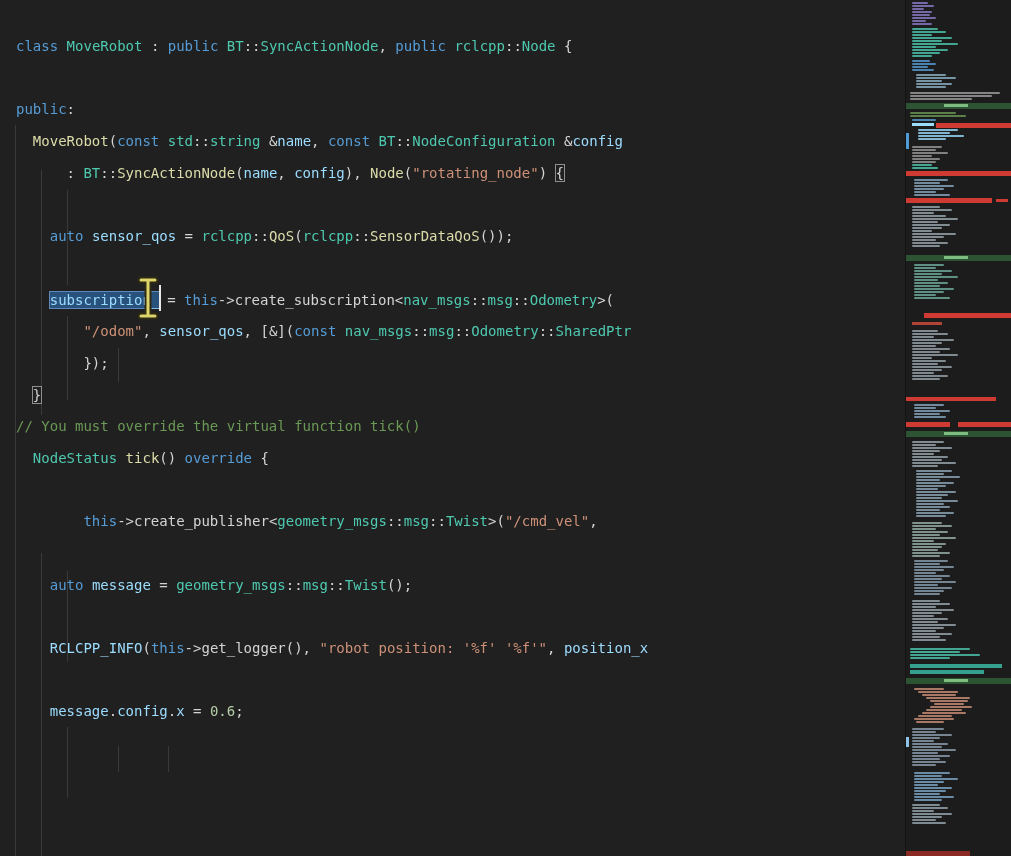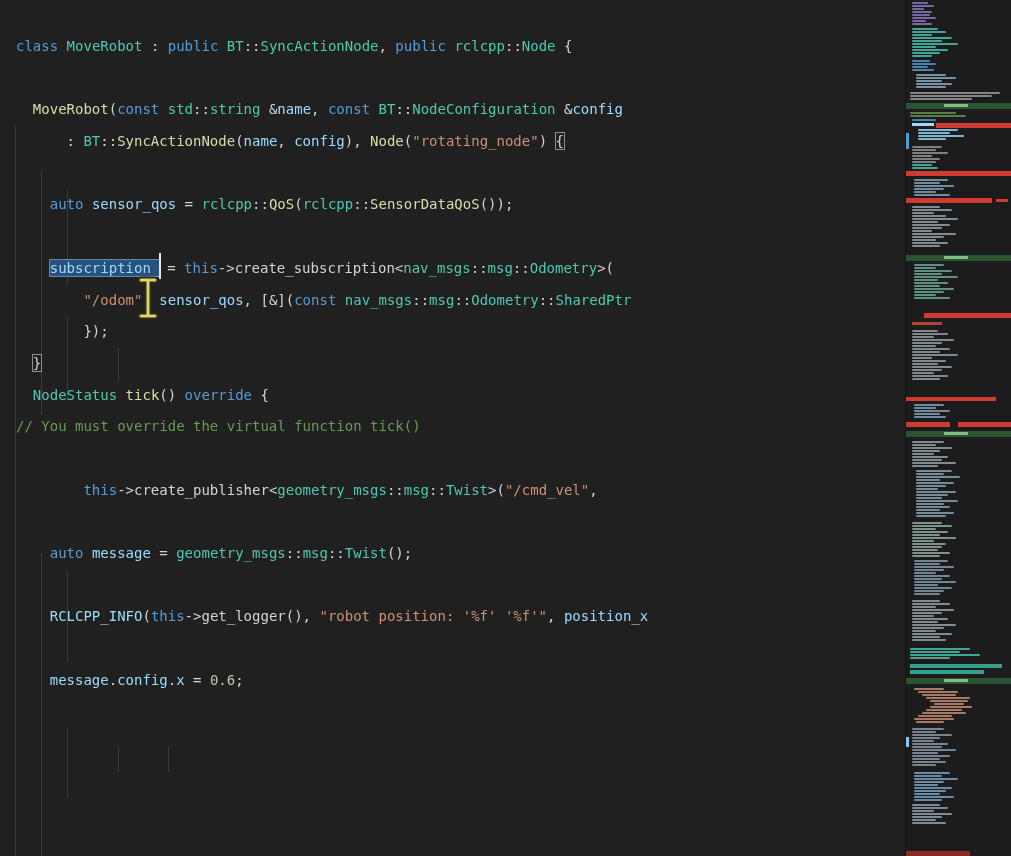--- a/index.html
+++ b/index.html
@@ -32,31 +32,32 @@
   .mm-band-seg{position:absolute;background:#7fbc7f;}
   .ibeam{position:absolute;z-index:9;}
 </style>
 </head>
 <body>
 
 <div class="editor">
   <div class="code-area" id="code">
       <div class="line"><span class="tk-kw">class</span><span class="tk-pl"> </span><span class="tk-ty">MoveRobot</span><span class="tk-pl"> : </span><span class="tk-kw">public</span><span class="tk-pl"> </span><span class="tk-ty">BT</span><span class="tk-pl">::</span><span class="tk-ty">SyncActionNode</span><span class="tk-pl">, </span><span class="tk-kw">public</span><span class="tk-pl"> </span><span class="tk-ty">rclcpp</span><span class="tk-pl">::</span><span class="tk-ty">Node</span><span class="tk-pl"> {</span></div>
       <div class="line"></div>
+      <div class="line"><span class="tk-kw">public</span><span class="tk-pl">:</span></div>
       <div class="line"><span class="tk-pl">  </span><span class="tk-fn">MoveRobot</span><span class="tk-pl">(</span><span class="tk-kw">const</span><span class="tk-pl"> </span><span class="tk-ty">std</span><span class="tk-pl">::</span><span class="tk-ty">string</span><span class="tk-pl"> &amp;</span><span class="tk-va">name</span><span class="tk-pl">, </span><span class="tk-kw">const</span><span class="tk-pl"> </span><span class="tk-ty">BT</span><span class="tk-pl">::</span><span class="tk-ty">NodeConfiguration</span><span class="tk-pl"> &amp;</span><span class="tk-va">config</span></div>
       <div class="line"><span class="tk-pl">      : </span><span class="tk-ty">BT</span><span class="tk-pl">::</span><span class="tk-fn">SyncActionNode</span><span class="tk-pl">(</span><span class="tk-va">name</span><span class="tk-pl">, </span><span class="tk-va">config</span><span class="tk-pl">), </span><span class="tk-fn">Node</span><span class="tk-pl">(</span><span class="tk-st">"rotating_node"</span><span class="tk-pl">) </span><span class="tk-pl f-box">{</span></div>
       <div class="line"></div>
       <div class="line"><span class="tk-pl">    </span><span class="tk-kw">auto</span><span class="tk-pl"> </span><span class="tk-va">sensor_qos</span><span class="tk-pl"> = </span><span class="tk-ty">rclcpp</span><span class="tk-pl">::</span><span class="tk-fn">QoS</span><span class="tk-pl">(</span><span class="tk-ty">rclcpp</span><span class="tk-pl">::</span><span class="tk-fn">SensorDataQoS</span><span class="tk-pl">());</span></div>
       <div class="line"></div>
       <div class="line"><span class="tk-pl">    </span><span class="tk-va f-sel">subscription_</span><span class="tk-cr"></span><span class="tk-pl"> = </span><span class="tk-kw f-sq">this</span><span class="tk-pl f-sq">-&gt;</span><span class="tk-pl f-sq">create_subscription</span><span class="tk-pl f-sq">&lt;</span><span class="tk-ty f-sq">nav_msgs</span><span class="tk-pl f-sq">::</span><span class="tk-ty f-sq">msg</span><span class="tk-pl f-sq">::</span><span class="tk-ty f-sq">Odometry</span><span class="tk-pl f-sq">&gt;</span><span class="tk-pl">(</span></div>
       <div class="line"><span class="tk-pl">        </span><span class="tk-st">"/odom"</span><span class="tk-pl">, </span><span class="tk-va">sensor_qos</span><span class="tk-pl">, [&amp;](</span><span class="tk-kw">const</span><span class="tk-pl"> </span><span class="tk-ty">nav_msgs</span><span class="tk-pl">::</span><span class="tk-ty">msg</span><span class="tk-pl">::</span><span class="tk-ty">Odometry</span><span class="tk-pl">::</span><span class="tk-ty">SharedPtr</span></div>
       <div class="line"><span class="tk-pl">        });</span></div>
       <div class="line"><span class="tk-pl">  </span><span class="tk-pl f-box">}</span></div>
+      <div class="line"><span class="tk-cm">// You must override the virtual function tick()</span></div>
       <div class="line"><span class="tk-pl">  </span><span class="tk-ty">NodeStatus</span><span class="tk-pl"> </span><span class="tk-fn">tick</span><span class="tk-pl">() </span><span class="tk-kw">override</span><span class="tk-pl"> {</span></div>
-      <div class="line"><span class="tk-cm">// You must override the virtual function tick()</span></div>
       <div class="line"></div>
       <div class="line"><span class="tk-pl">        </span><span class="tk-kw f-sq">this</span><span class="tk-pl f-sq">-&gt;</span><span class="tk-pl f-sq">create_publisher</span><span class="tk-pl f-sq">&lt;</span><span class="tk-ty f-sq">geometry_msgs</span><span class="tk-pl f-sq">::</span><span class="tk-ty f-sq">msg</span><span class="tk-pl f-sq">::</span><span class="tk-ty f-sq">Twist</span><span class="tk-pl f-sq">&gt;</span><span class="tk-pl">(</span><span class="tk-st">"/cmd_vel"</span><span class="tk-pl">,</span></div>
       <div class="line"></div>
       <div class="line"><span class="tk-pl">    </span><span class="tk-kw">auto</span><span class="tk-pl"> </span><span class="tk-va">message</span><span class="tk-pl"> = </span><span class="tk-ty">geometry_msgs</span><span class="tk-pl">::</span><span class="tk-ty">msg</span><span class="tk-pl">::</span><span class="tk-ty">Twist</span><span class="tk-pl">();</span></div>
       <div class="line"></div>
       <div class="line"><span class="tk-pl">    </span><span class="tk-va">RCLCPP_INFO</span><span class="tk-pl">(</span><span class="tk-kw f-sq">this</span><span class="tk-pl">-&gt;</span><span class="tk-pl">get_logger</span><span class="tk-pl">(), </span><span class="tk-st">"robot position: '%f' '%f'"</span><span class="tk-pl">, </span><span class="tk-va">position_x</span></div>
       <div class="line"></div>
       <div class="line"><span class="tk-pl">    </span><span class="tk-va">message</span><span class="tk-pl">.</span><span class="tk-va">config</span><span class="tk-pl">.</span><span class="tk-va">x</span><span class="tk-pl"> = </span><span class="tk-nu">0.6</span><span class="tk-pl">;</span></div>
       <div class="guide" style="left: 15px; top: 125px; height: 731px;"></div>
       <div class="guide" style="left: 41px; top: 170px; height: 245px;"></div>

